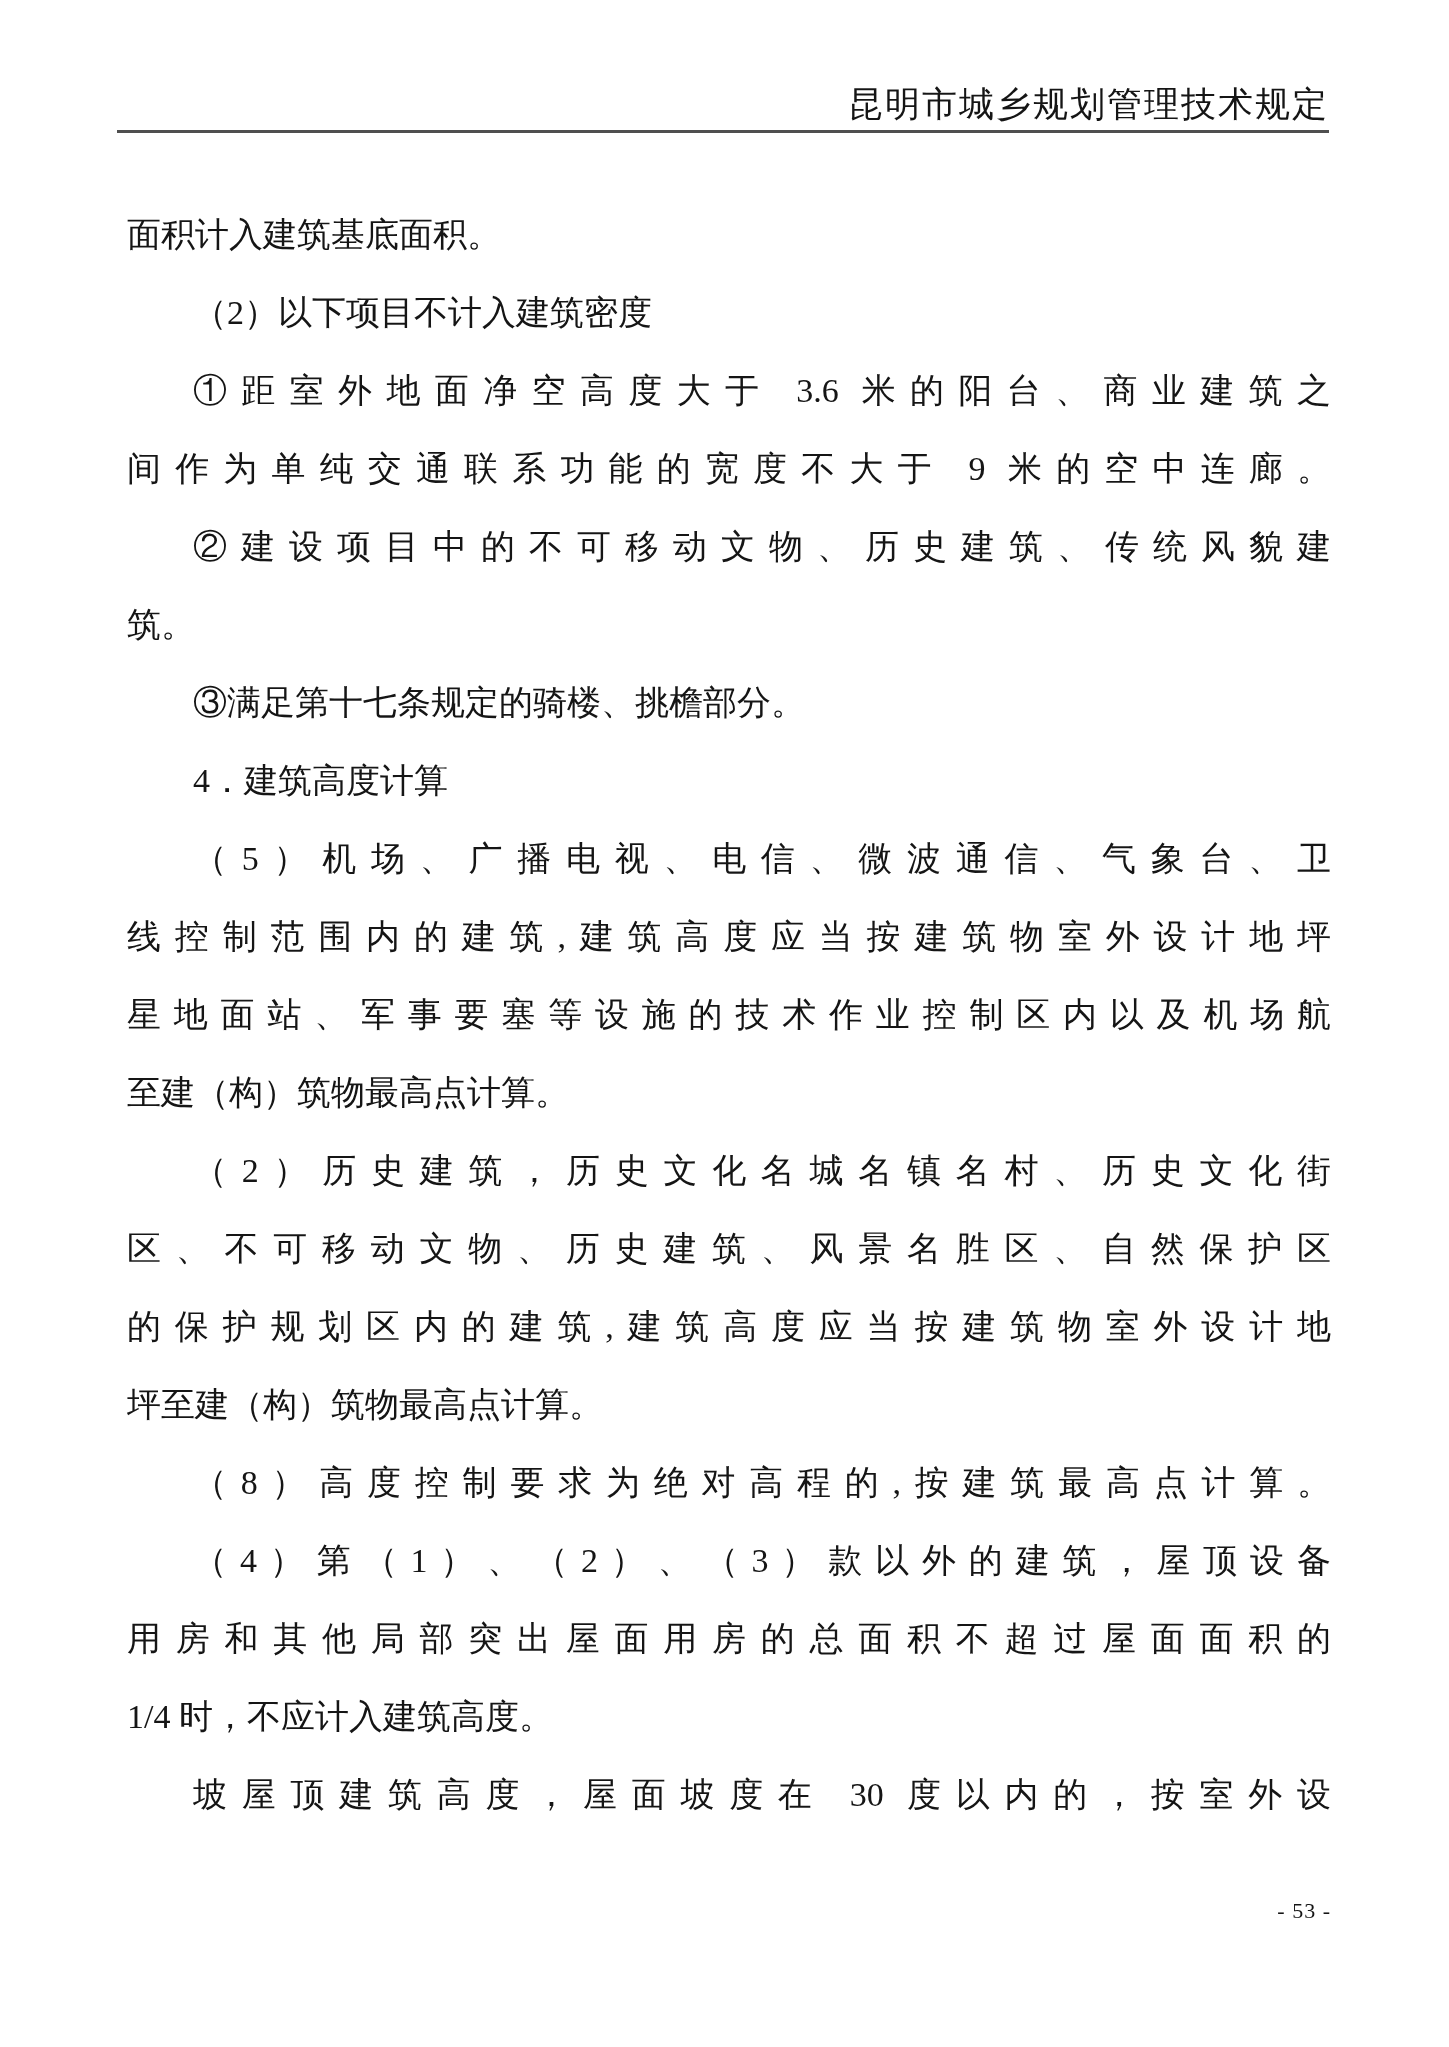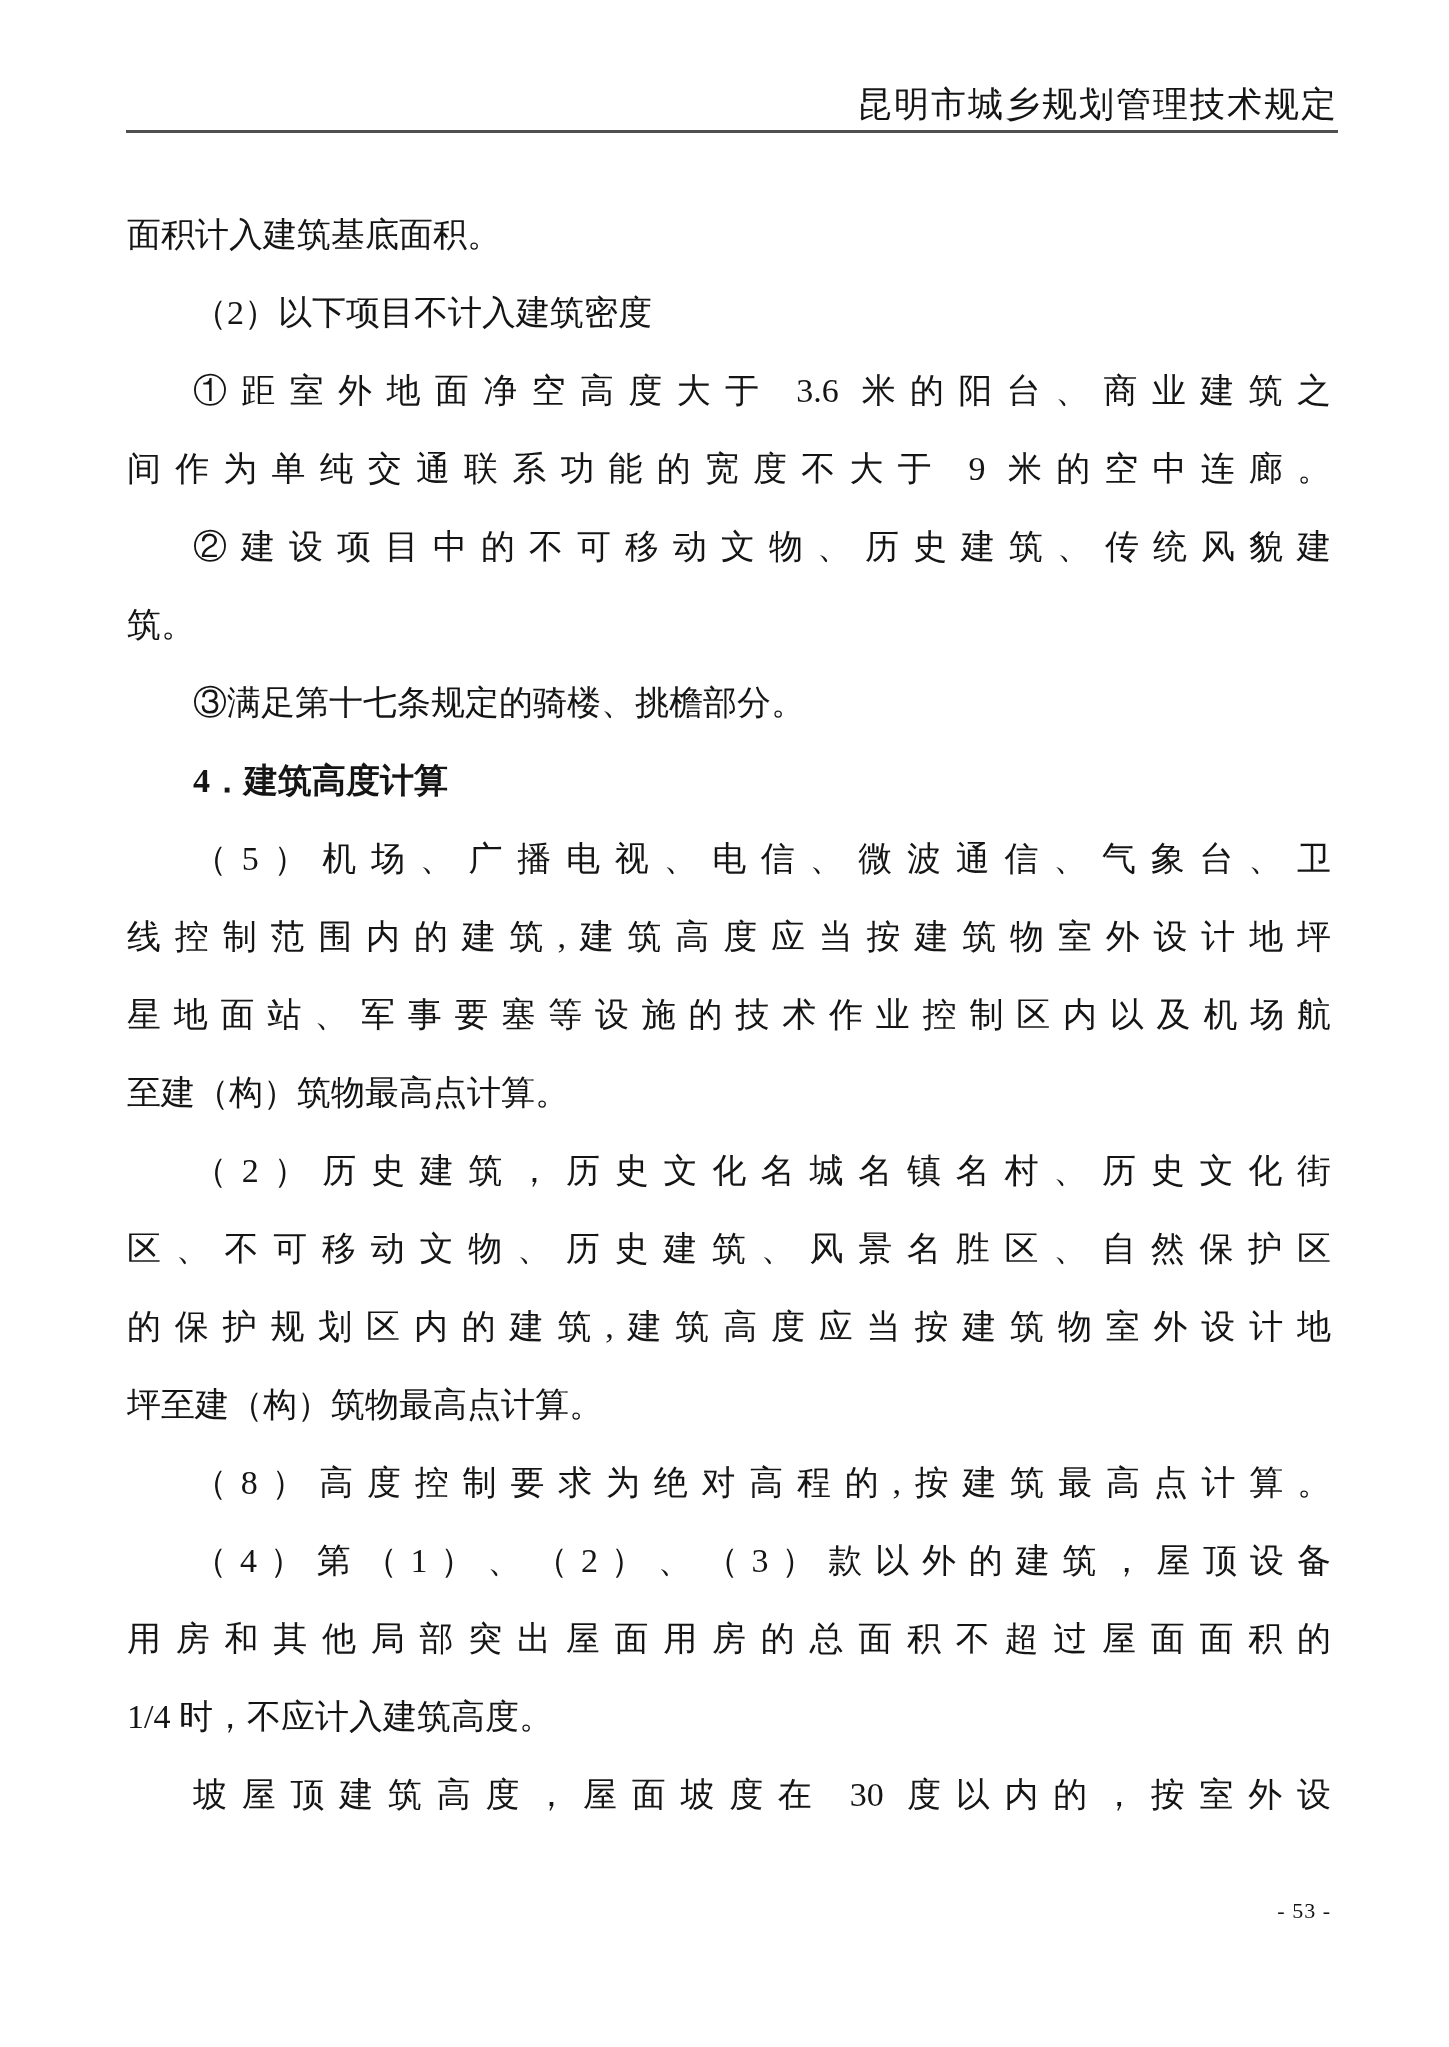--- a/index.html
+++ b/index.html
@@ -8,42 +8,42 @@
     position: relative;
     width: 1449px;
     height: 2047px;
     background: #ffffff;
     font-family: "Liberation Serif", "DejaVu Serif", serif;
     color: #151515;
     overflow: hidden;
   }
   .header {
     position: absolute;
-    left: 126px;
+    left: 117px;
     top: 84px;
     width: 1212px;
     text-align: right;
     font-size: 35px;
     line-height: 41px;
     padding-bottom: 5px;
     border-bottom: 3px solid #4f4f4f;
     letter-spacing: 2px;
   }
   .content {
     position: absolute;
     left: 127px;
     top: 196px;
     width: 1204px;
     font-size: 34px;
     line-height: 78px;
   }
   .line { text-align: left; }
   .just { text-align: justify; text-align-last: justify; }
   .indent { text-indent: 66px; }
-  .bold { font-weight: bold; }
+  .bold { font-weight: normal; }
   .page-number {
     position: absolute;
     top: 1898px;
     right: 118px;
     font-size: 22px;
     letter-spacing: 1px;
   }
 </style>
 </head>
 <body>

